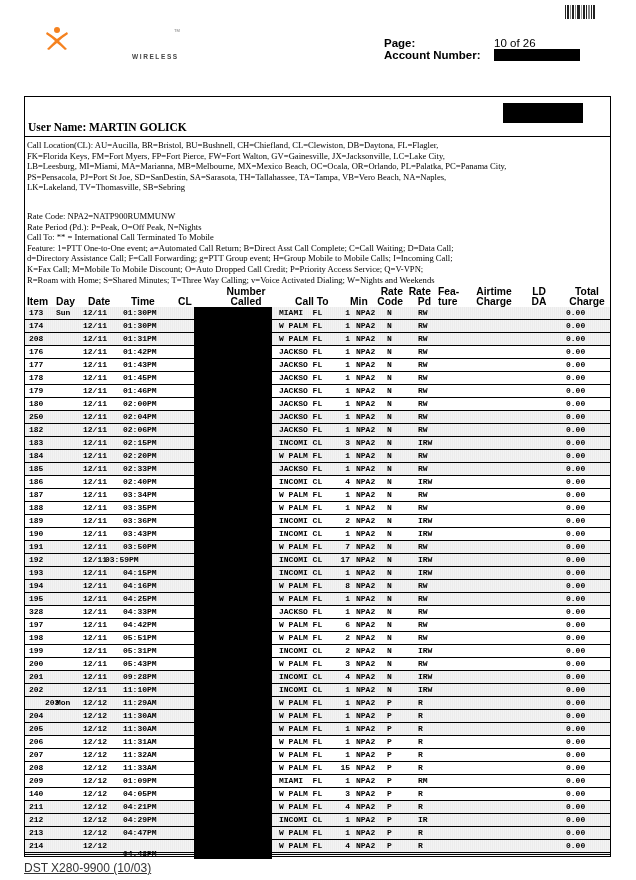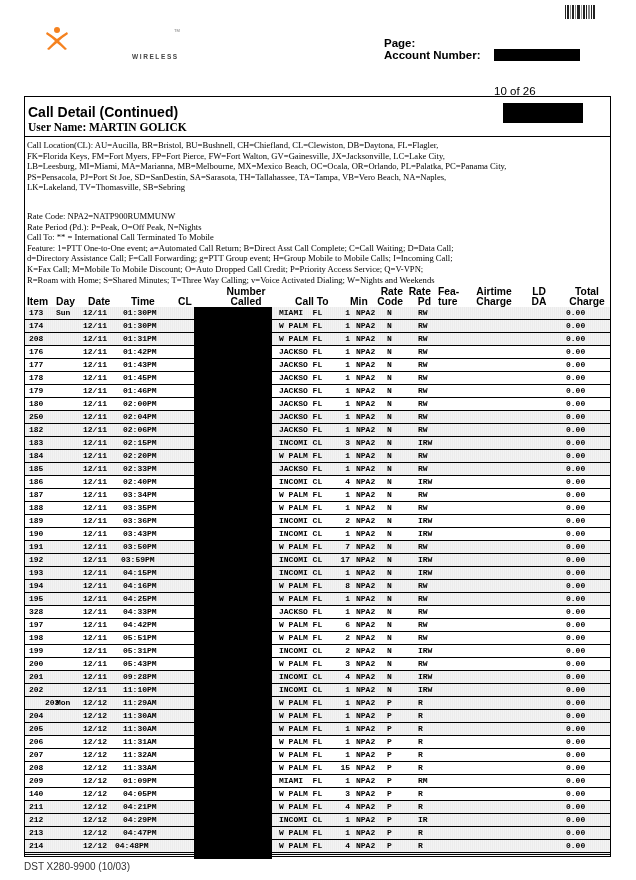--- a/index.html
+++ b/index.html
@@ -11,21 +11,21 @@
 
   .logo { position:absolute; left:46px; top:24px; width:150px; height:40px; }
   .logo .x { position:absolute; left:0; top:2px; width:22px; height:24px; }
   .logo .word { position:absolute; left:26px; top:-4px; font-family:"DejaVu Sans", sans-serif; font-size:27px; color:#555; letter-spacing:0.5px; }
   .logo .tm { position:absolute; left:128px; top:4px; font-size:4px; color:#777; }
   .logo .wireless { position:absolute; left:86px; top:29px; font-size:6.5px; font-weight:bold; letter-spacing:1.6px; color:#444; }
 
   .meta { position:absolute; left:384px; top:37px; font-size:11.5px; font-weight:bold; line-height:12px; }
   .meta .row { display:flex; height:12px; }
   .meta .lbl { width:110px; }
-  .meta .val { font-weight:normal;margin-top:48px; }
+  .meta .val { font-weight:normal; }
   .meta .u { text-decoration:underline; }
   .redact-acct { display:inline-block; width:86px; height:12px; background:#000; }
 
   .box { position:absolute; left:24px; top:96px; width:587px; height:761px; border:1.3px solid #000; }
   .box-head { position:absolute; left:0; top:0; width:585px; height:40px; border-bottom:1px solid #000; }
   .title { position:absolute; left:3px; top:7px; font-size:14px; font-weight:bold; }
   .user { position:absolute; left:3px; top:24px; font-family:"Liberation Serif", serif; font-size:11.5px; font-weight:bold; }
   .redact-head { position:absolute; left:478px; top:6px; width:80px; height:20px; background:#000; }
 
   .legend { position:absolute; left:2px; font-family:"Liberation Serif", serif; font-size:8.6px; line-height:10.6px; white-space:pre-line; width:580px; }
@@ -39,21 +39,21 @@
 
   .tbody { position:absolute; left:0; top:210px; width:585px; }
   .tr { position:relative; height:13px; border-bottom:1px solid #000; font-family:"Liberation Mono", monospace; font-size:8px; font-weight:bold; line-height:12px; }
   .tr.shade { background-color:#ececec; background-image:repeating-linear-gradient(90deg, rgba(255,255,255,0.35) 0 1px, transparent 1px 2px); }
   .tr:last-child { border-bottom:3px double #000; height:15px; }
   .td { position:absolute; top:0; white-space:pre; }
   .td.r { text-align:right; }
 
   .redact-col { position:absolute; left:169px; top:210px; width:78px; height:552px; background:#000; }
 
-  .footer { position:absolute; left:24px; top:861px; font-size:10px; color:#333; }
+  .footer { position:absolute; left:24px; top:861px; font-size:12px; color:#333;text-decoration:underline; }
 </style>
 </head>
 <body>
 
 <div class="barcode">
   <span style="width:1px"></span>
     <span style="width:2px"></span>
     <span style="width:1px;background:#888"></span>
     <span style="width:2px"></span>
     <span style="width:1px;background:#888"></span>
@@ -81,21 +81,20 @@
       <span class="val">10 of 26</span>
     </div>
   <div class="row">
       <span class="lbl">Account Number:</span>
       <span class="redact-acct"></span>
     </div>
 </div>
 
 <div class="box">
   <div class="box-head">
-    <div class="title">Call Detail (Continued)</div>
     <div class="user">User Name: MARTIN GOLICK</div>
     <div class="redact-head"></div>
   </div>
 
   <div class="legend loc">Call Location(CL):  AU=Aucilla, BR=Bristol, BU=Bushnell, CH=Chiefland, CL=Clewiston, DB=Daytona, FL=Flagler,
 FK=Florida Keys, FM=Fort Myers, FP=Fort Pierce, FW=Fort Walton, GV=Gainesville, JX=Jacksonville, LC=Lake City,
 LB=Leesburg, MI=Miami, MA=Marianna, MB=Melbourne, MX=Mexico Beach, OC=Ocala, OR=Orlando, PL=Palatka, PC=Panama City,
 PS=Pensacola, PJ=Port St Joe, SD=SanDestin, SA=Sarasota, TH=Tallahassee, TA=Tampa, VB=Vero Beach, NA=Naples,
 LK=Lakeland, TV=Thomasville, SB=Sebring</div>
   <div class="legend rate">Rate Code: NPA2=NATP900RUMMUNW
@@ -413,21 +412,21 @@
         <span class="td" style="left: 362px;">N</span>
         <span class="td" style="left: 393px;">RW</span>
         <span class="td r" style="left: 445px; width: 44px;"></span>
         <span class="td" style="left: 503px;"></span>
         <span class="td" style="left: 541px;">0.00</span>
       </div>
       <div class="tr shade">
         <span class="td" style="left: 4px;">192</span>
         <span class="td" style="left: 31px;"></span>
         <span class="td" style="left: 58px;">12/11</span>
-        <span class="td" style="left: 96px;">03:59PM</span>
+        <span class="td" style="left: 80px;">03:59PM</span>
         <span class="td" style="left: 150px;"></span>
         <span class="td" style="left: 254px;">INCOMI CL</span>
         <span class="td r" style="left: 305px; width: 20px;">17</span>
         <span class="td" style="left: 331px;">NPA2</span>
         <span class="td" style="left: 362px;">N</span>
         <span class="td" style="left: 393px;">IRW</span>
         <span class="td r" style="left: 445px; width: 44px;"></span>
         <span class="td" style="left: 503px;"></span>
         <span class="td" style="left: 541px;">0.00</span>
       </div>
@@ -743,21 +742,21 @@
         <span class="td" style="left: 362px;">P</span>
         <span class="td" style="left: 393px;">R</span>
         <span class="td r" style="left: 445px; width: 44px;"></span>
         <span class="td" style="left: 503px;"></span>
         <span class="td" style="left: 541px;">0.00</span>
       </div>
       <div class="tr shade">
         <span class="td" style="left: 4px;">214</span>
         <span class="td" style="left: 31px;"></span>
         <span class="td" style="left: 58px;">12/12</span>
-        <span class="td" style="left: 90px;">04:48PM</span>
+        <span class="td" style="left: 98px; margin-top: 8px;">04:48PM</span>
         <span class="td" style="left: 150px;"></span>
         <span class="td" style="left: 254px;">W PALM FL</span>
         <span class="td r" style="left: 305px; width: 20px;">4</span>
         <span class="td" style="left: 331px;">NPA2</span>
         <span class="td" style="left: 362px;">P</span>
         <span class="td" style="left: 393px;">R</span>
         <span class="td r" style="left: 445px; width: 44px;"></span>
         <span class="td" style="left: 503px;"></span>
         <span class="td" style="left: 541px;">0.00</span>
       </div>

